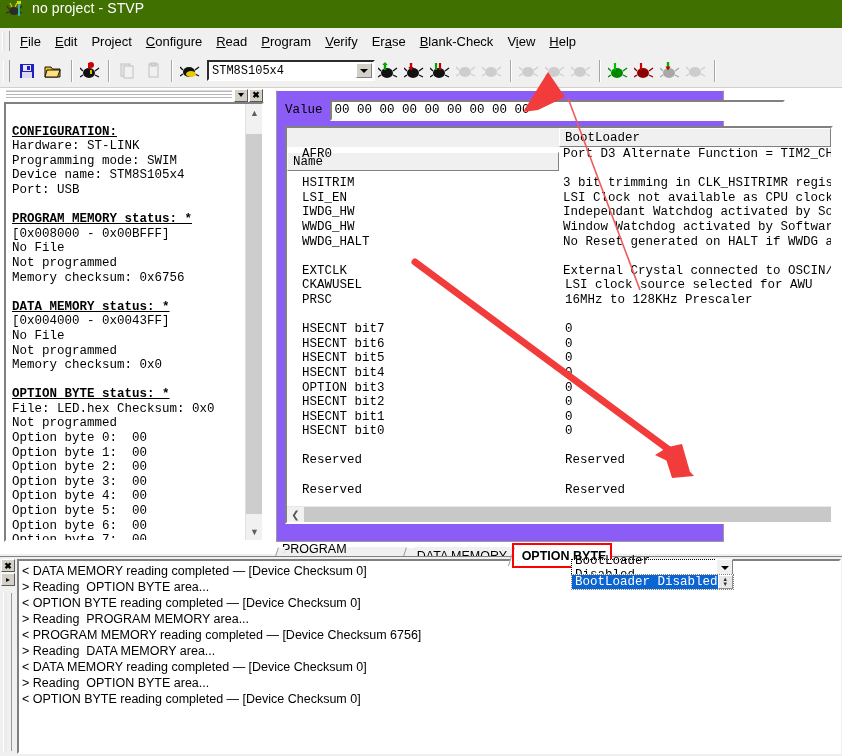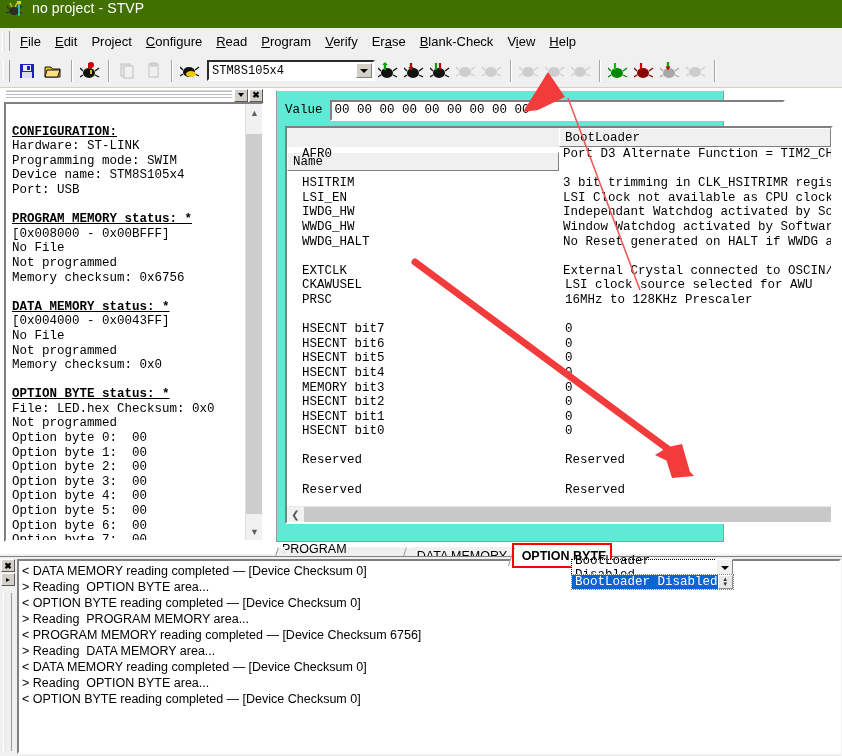--- a/index.html
+++ b/index.html
@@ -150,21 +150,21 @@
   }
   .vs-btn.bottom { position: absolute; bottom: 0; left: 0; }
   .vs-thumb {
     position: absolute; left: 0; width: 17px; background: #cdcdcd;
   }
 
   
   .opt-panel {
     position: absolute; left: 276px; top: 2px;
     width: 448px; height: 452px;
-    background: #5eead4;
+    background: #8b5cf6;
     border: 1px solid #9a9a9a;
     border-top: 1px solid #ffffff;
   }
   .value-row {
     position: absolute; left: 8px; top: 8px; height: 22px;
     display: flex; align-items: center;
   }
   .value-label {
     font-family: "Liberation Mono", monospace; font-size: 12.5px;
     margin-right: 7px; color: #000;
@@ -631,21 +631,21 @@
             </div>
           <div class="lrow">
               <span class="c-name">HSECNT bit5</span>
               <span class="c-desc">0</span>
             </div>
           <div class="lrow">
               <span class="c-name">HSECNT bit4</span>
               <span class="c-desc">0</span>
             </div>
           <div class="lrow">
-              <span class="c-name">MEMORY bit3</span>
+              <span class="c-name">OPTION bit3</span>
               <span class="c-desc">0</span>
             </div>
           <div class="lrow">
               <span class="c-name">HSECNT bit2</span>
               <span class="c-desc">0</span>
             </div>
           <div class="lrow">
               <span class="c-name">HSECNT bit1</span>
               <span class="c-desc">0</span>
             </div>

